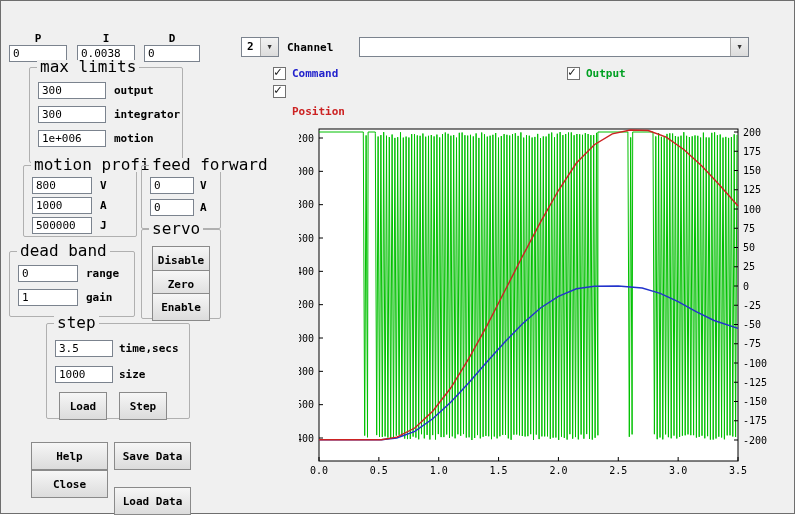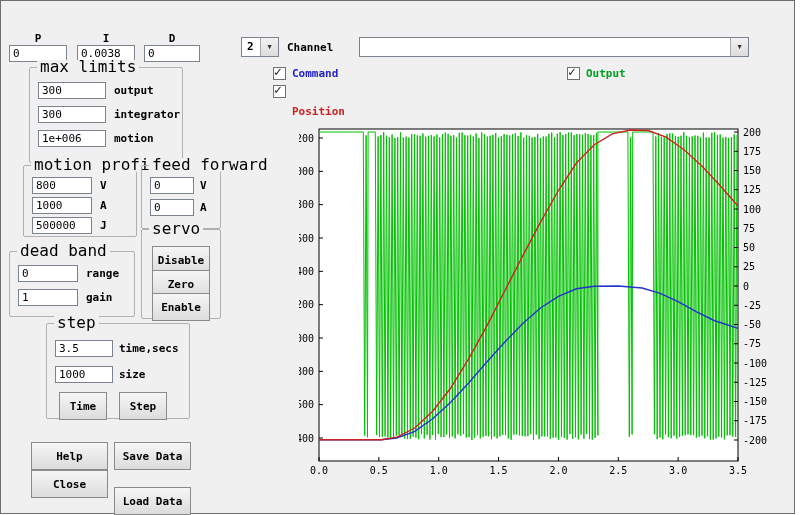--- a/index.html
+++ b/index.html
@@ -91,21 +91,21 @@
     <input class="tinput" style="left: 8px; top: 37px; width: 60px;" value="1">
     <span class="lbl" style="left:76px;top:37px">gain</span>
   </div>
 
   <div class="group" style="left:45px;top:322px;width:142px;height:94px">
     <span class="legend">step</span>
     <input class="tinput" style="left: 8px; top: 16px; width: 58px;" value="3.5">
     <span class="lbl" style="left:72px;top:16px">time,secs</span>
     <input class="tinput" style="left: 8px; top: 42px; width: 58px;" value="1000">
     <span class="lbl" style="left:72px;top:42px">size</span>
-    <button class="btn" style="left:12px;top:68px;width:48px">Time</button>
+    <button class="btn" style="left:12px;top:68px;width:48px">Load</button>
     <button class="btn" style="left:72px;top:68px;width:48px">Step</button>
   </div>
 
   <button class="btn" style="left:30px;top:441px;width:77px">Help</button>
   <button class="btn" style="left:113px;top:441px;width:77px">Save Data</button>
   <button class="btn" style="left:30px;top:469px;width:77px">Close</button>
   <button class="btn" style="left:113px;top:486px;width:77px">Load Data</button>
 
   <div class="combo" style="left:240px;top:36px;width:38px">
     <span>2</span>

